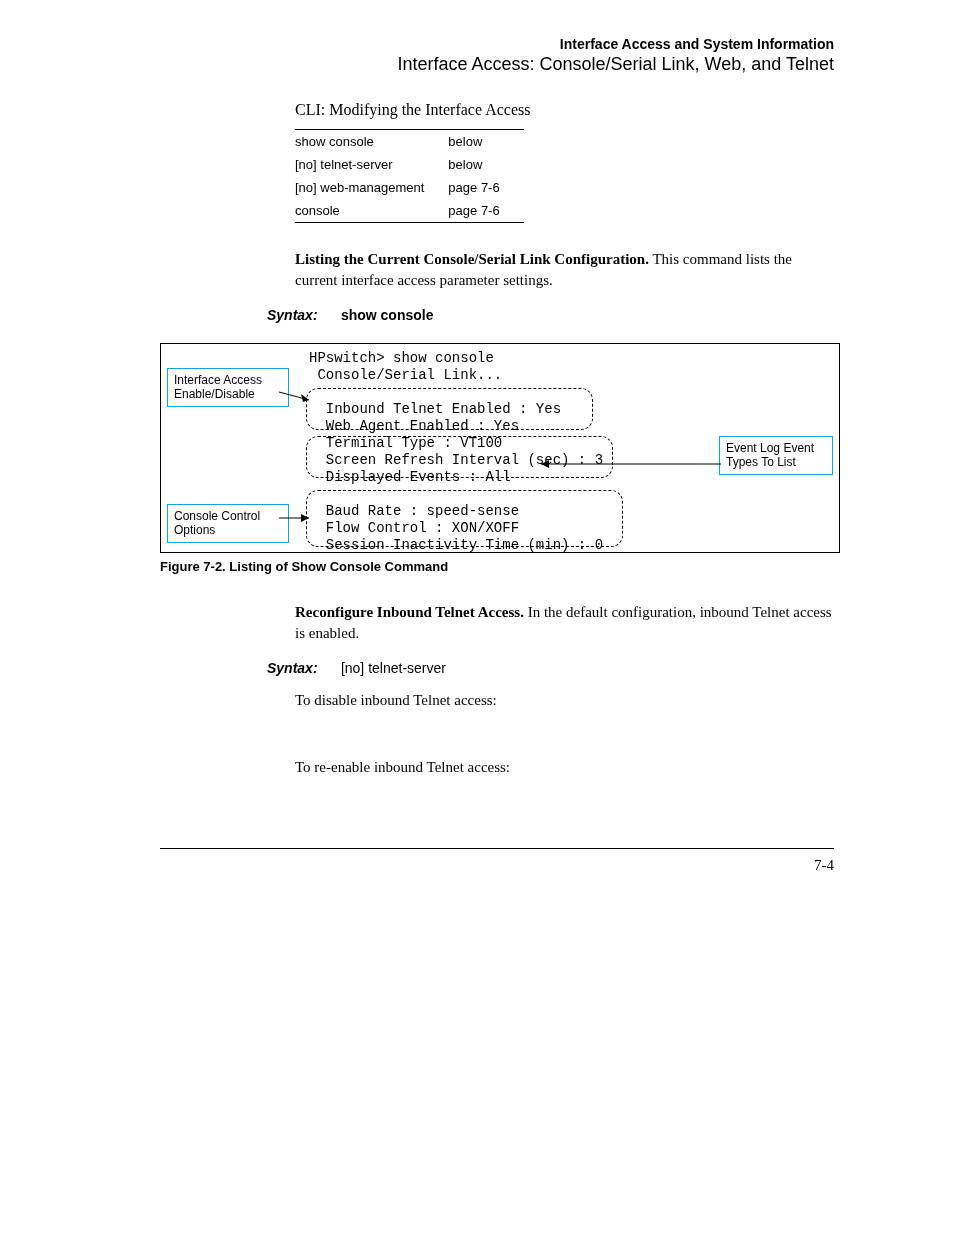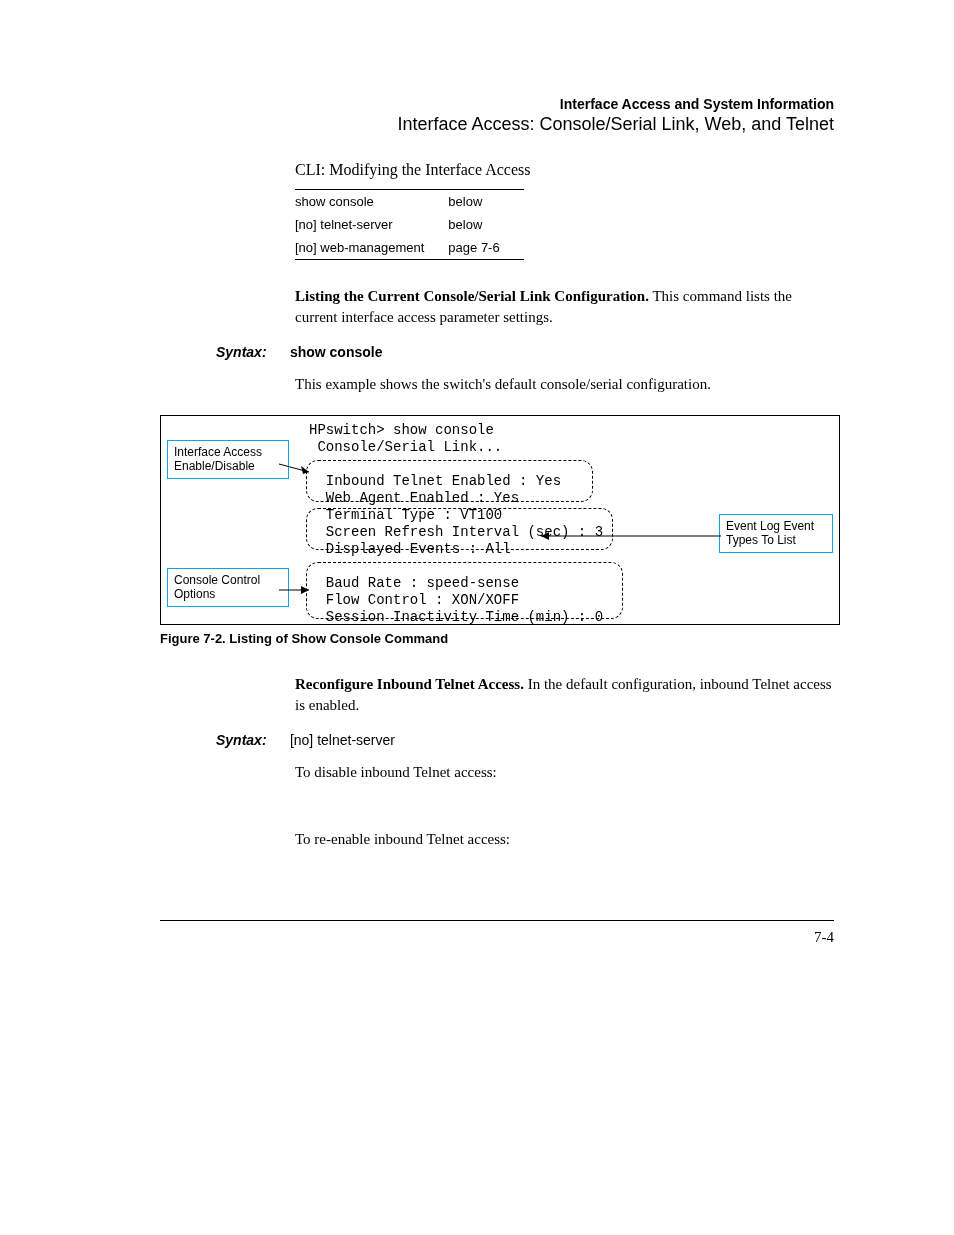--- a/index.html
+++ b/index.html
@@ -4,21 +4,21 @@
 <style>
   body {
     margin: 0;
     padding: 0;
     font-family: Georgia, 'Times New Roman', serif;
     font-size: 15px;
     color: #000;
     width: 954px;
   }
   .page {
-    padding: 96px 120px 60px 160px;
+    padding: 36px 120px 60px 160px;
     box-sizing: border-box;
   }
   .header {
     text-align: right;
     margin-bottom: 26px;
     font-family: Arial, Helvetica, sans-serif;
   }
   .header-title {
     font-weight: bold;
     font-size: 14px;
@@ -57,21 +57,21 @@
     margin-left: 135px;
     font-family: 'Times New Roman', serif;
     font-size: 15px;
     line-height: 1.4;
     margin-bottom: 16px;
   }
   .inline-bold {
     font-weight: bold;
   }
   .syntax-row {
-    margin-left: 56px;
+    margin-left: 107px;
     font-family: Arial, Helvetica, sans-serif;
     font-size: 14px;
     margin-bottom: 14px;
   }
   .syntax-label {
     font-style: italic;
     font-weight: bold;
     display: inline-block;
     width: 70px;
   }
@@ -98,22 +98,22 @@
   .callout-box {
     position: absolute;
     border: 1px solid #0ea5e9;
     background: #fff;
     font-family: Arial, Helvetica, sans-serif;
     font-size: 12px;
     padding: 4px 6px;
     line-height: 1.2;
   }
   .callout-left-1 { top: 24px; left: 6px; width: 108px; }
-  .callout-left-2 { top: 152px; left: 6px; width: 108px; }
-  .callout-right  { top: 98px;  right: 6px; width: 100px; }
+  .callout-left-2 { top: 160px; left: 6px; width: 108px; }
+  .callout-right  { top: 92px;  right: 6px; width: 100px; }
 
   svg.leader { position: absolute; }
   .console-text {
     position: absolute;
     left: 148px;
     top: 6px;
     font-family: "Courier New", monospace;
     font-size: 14px;
     line-height: 17px;
     white-space: pre;
@@ -164,33 +164,36 @@
       <td>below</td>
     </tr>
     <tr>
       <td>[no] telnet-server</td>
       <td>below</td>
     </tr>
     <tr>
       <td>[no] web-management</td>
       <td>page 7-6</td>
     </tr>
+    <tr>
+      <td>console</td>
+      <td>page 7-6</td>
+    </tr>
   </tbody>
     </table>
 
   <div class="para">
     <span class="inline-bold">Listing the Current Console/Serial Link Configuration.</span><span>  This command lists the current interface access parameter settings.</span>
   </div>
 
   <div class="syntax-row">
     <span class="syntax-label">Syntax:</span>
     <span class="syntax-cmd">show console</span>
   </div>
 
-  <div class="para">This example shows the switch's default console/serial configuration.</div>
 
   <div class="figure-box">
 
     <div class="callout-box callout-left-1">Interface Access Enable/Disable</div>
     <div class="callout-box callout-left-2">Console Control Options</div>
     <div class="callout-box callout-right">Event Log Event Types To List</div>
 
     <svg class="leader" style="left:118px; top:42px;" width="32" height="20">
       <line x1="0" y1="6" x2="30" y2="14" stroke="#000" stroke-width="1"></line>
       <polygon points="30,14 22,8 24,16" fill="#000"></polygon>

